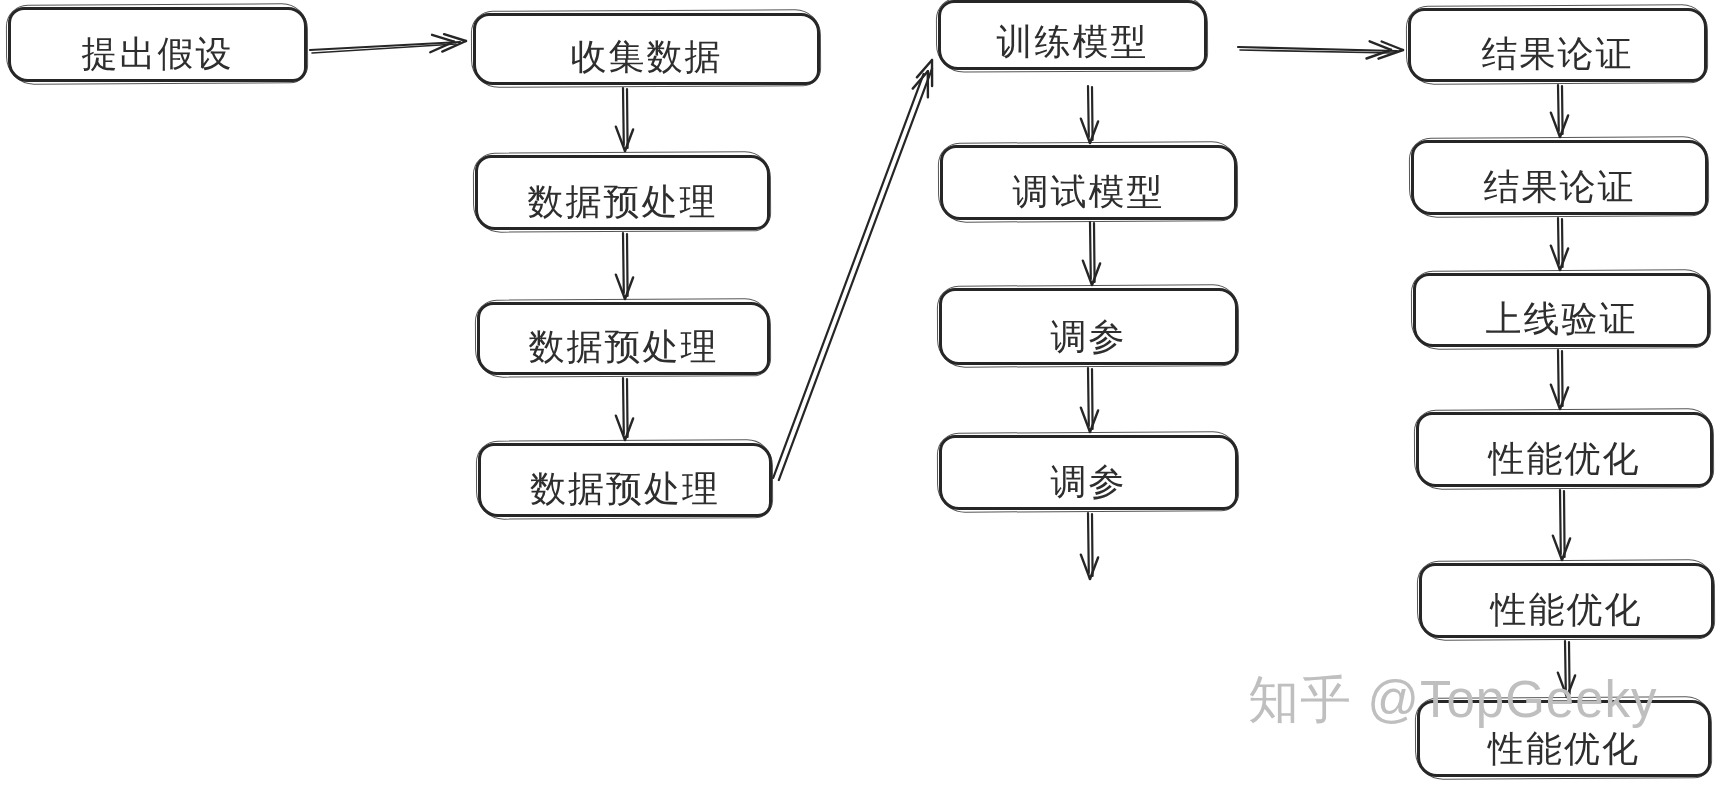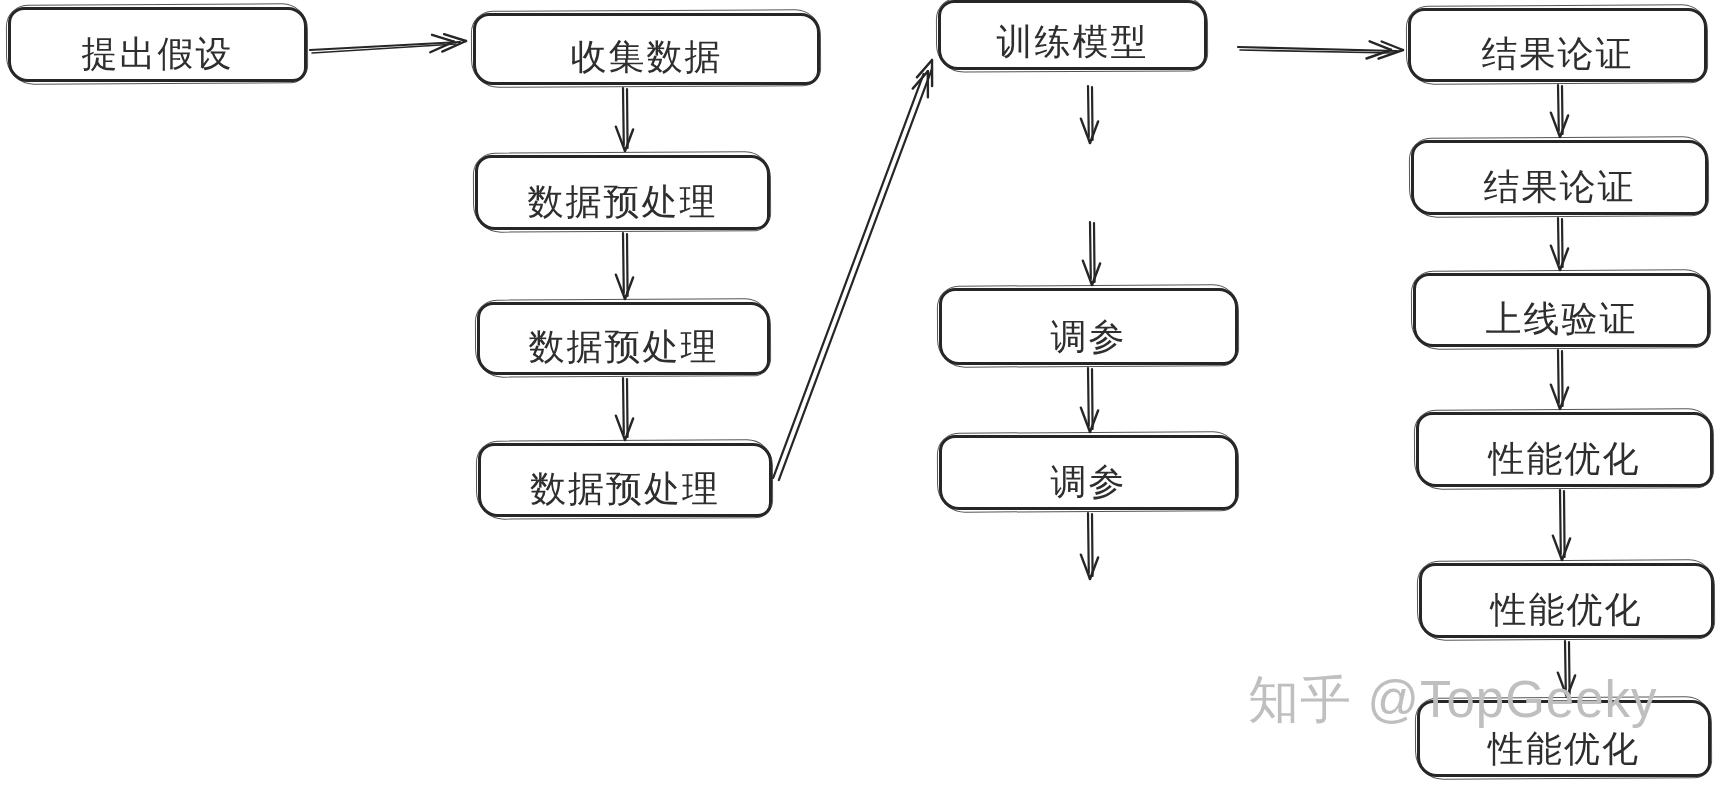--- a/index.html
+++ b/index.html
@@ -49,20 +49,23 @@
   </div>
   <div class="node" style="left:477px;top:302px;width:293px;height:73px">
     <span class="lbl">数据预处理</span>
   </div>
   <div class="node" style="left:478px;top:443px;width:294px;height:74px">
     <span class="lbl">数据预处理</span>
   </div>
 
   <div class="node" style="left:938px;top:0;width:269px;height:70px">
     <span class="lbl">训练模型</span>
+  </div>
+  <div class="node" style="left:940px;top:145px;width:297px;height:75px">
+    <span class="lbl">调试模型</span>
   </div>
   <div class="node" style="left:939px;top:288px;width:299px;height:77px">
     <span class="lbl">调参</span>
   </div>
   <div class="node" style="left:939px;top:435px;width:299px;height:75px">
     <span class="lbl">调参</span>
   </div>
 
   <div class="node" style="left:1408px;top:8px;width:299px;height:74px">
     <span class="lbl">结果论证</span>

